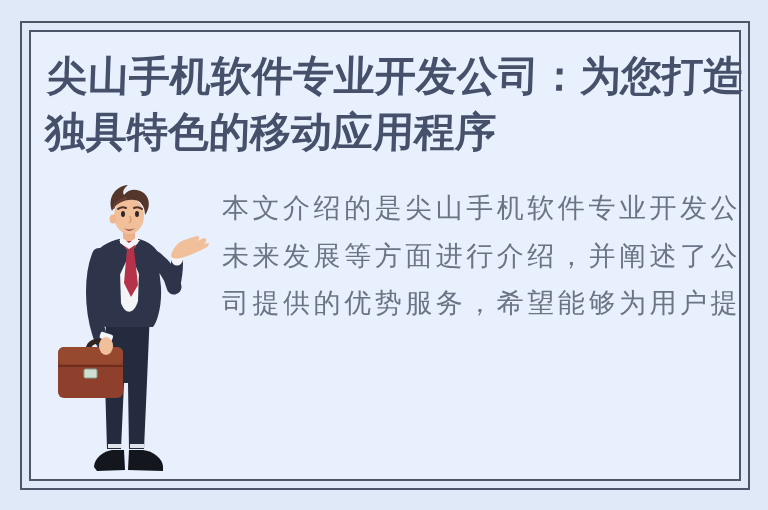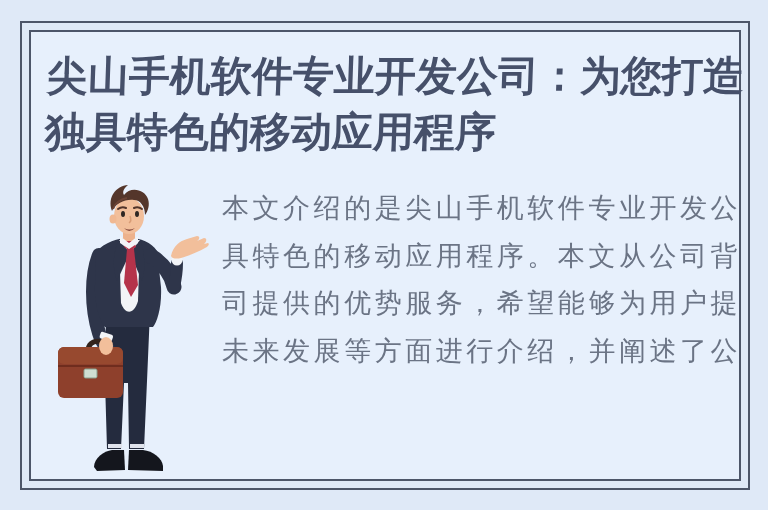--- a/index.html
+++ b/index.html
@@ -119,18 +119,17 @@
     <path d="M68 26 Q72 23 76 25" stroke="#51342a" stroke-width="2" fill="none" stroke-linecap="round"></path>
     <path d="M84 25 Q88 23 92 26" stroke="#51342a" stroke-width="2" fill="none" stroke-linecap="round"></path>
     <ellipse cx="73" cy="31" rx="2" ry="3" fill="#2e2723"></ellipse>
     <ellipse cx="87" cy="31" rx="2" ry="3" fill="#2e2723"></ellipse>
     <path d="M80 33 Q82 38 79 40" stroke="#d99d76" stroke-width="1.5" fill="none"></path>
     <path d="M74 45 Q79 51 85 45 Q79 48 74 45 Z" fill="#84473b"></path>
   </svg>
 
   <div class="body-text">
     <span class="bl">本文介绍的是尖山手机软件专业开发公</span>
-    <span class="bl">具特色的移动应用程序。本文从公司背</span>
+    <span class="bl">未来发展等方面进行介绍，并阐述了公</span>
     <span class="bl">司提供的优势服务，希望能够为用户提</span>
-    <span class="bl">未来发展等方面进行介绍，并阐述了公</span>
   </div>
 
 </div>
 
 </body></html>

